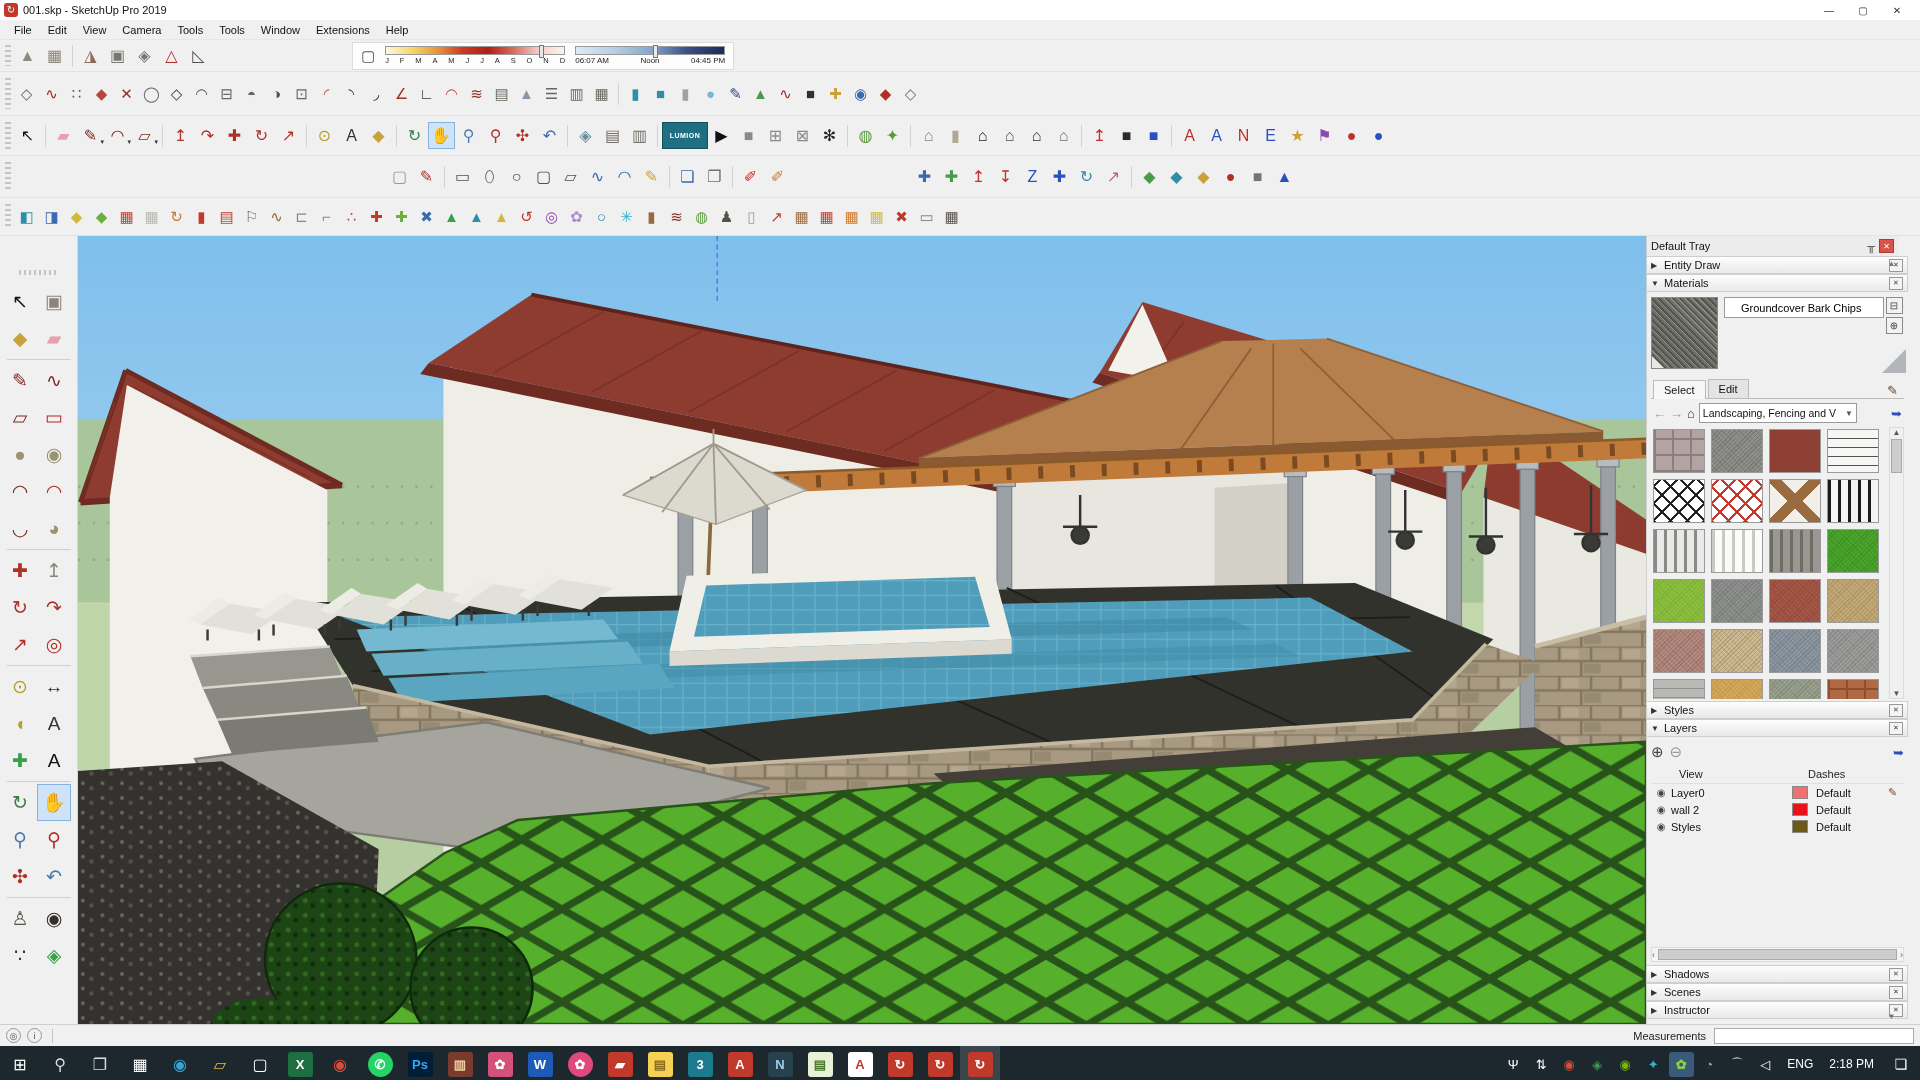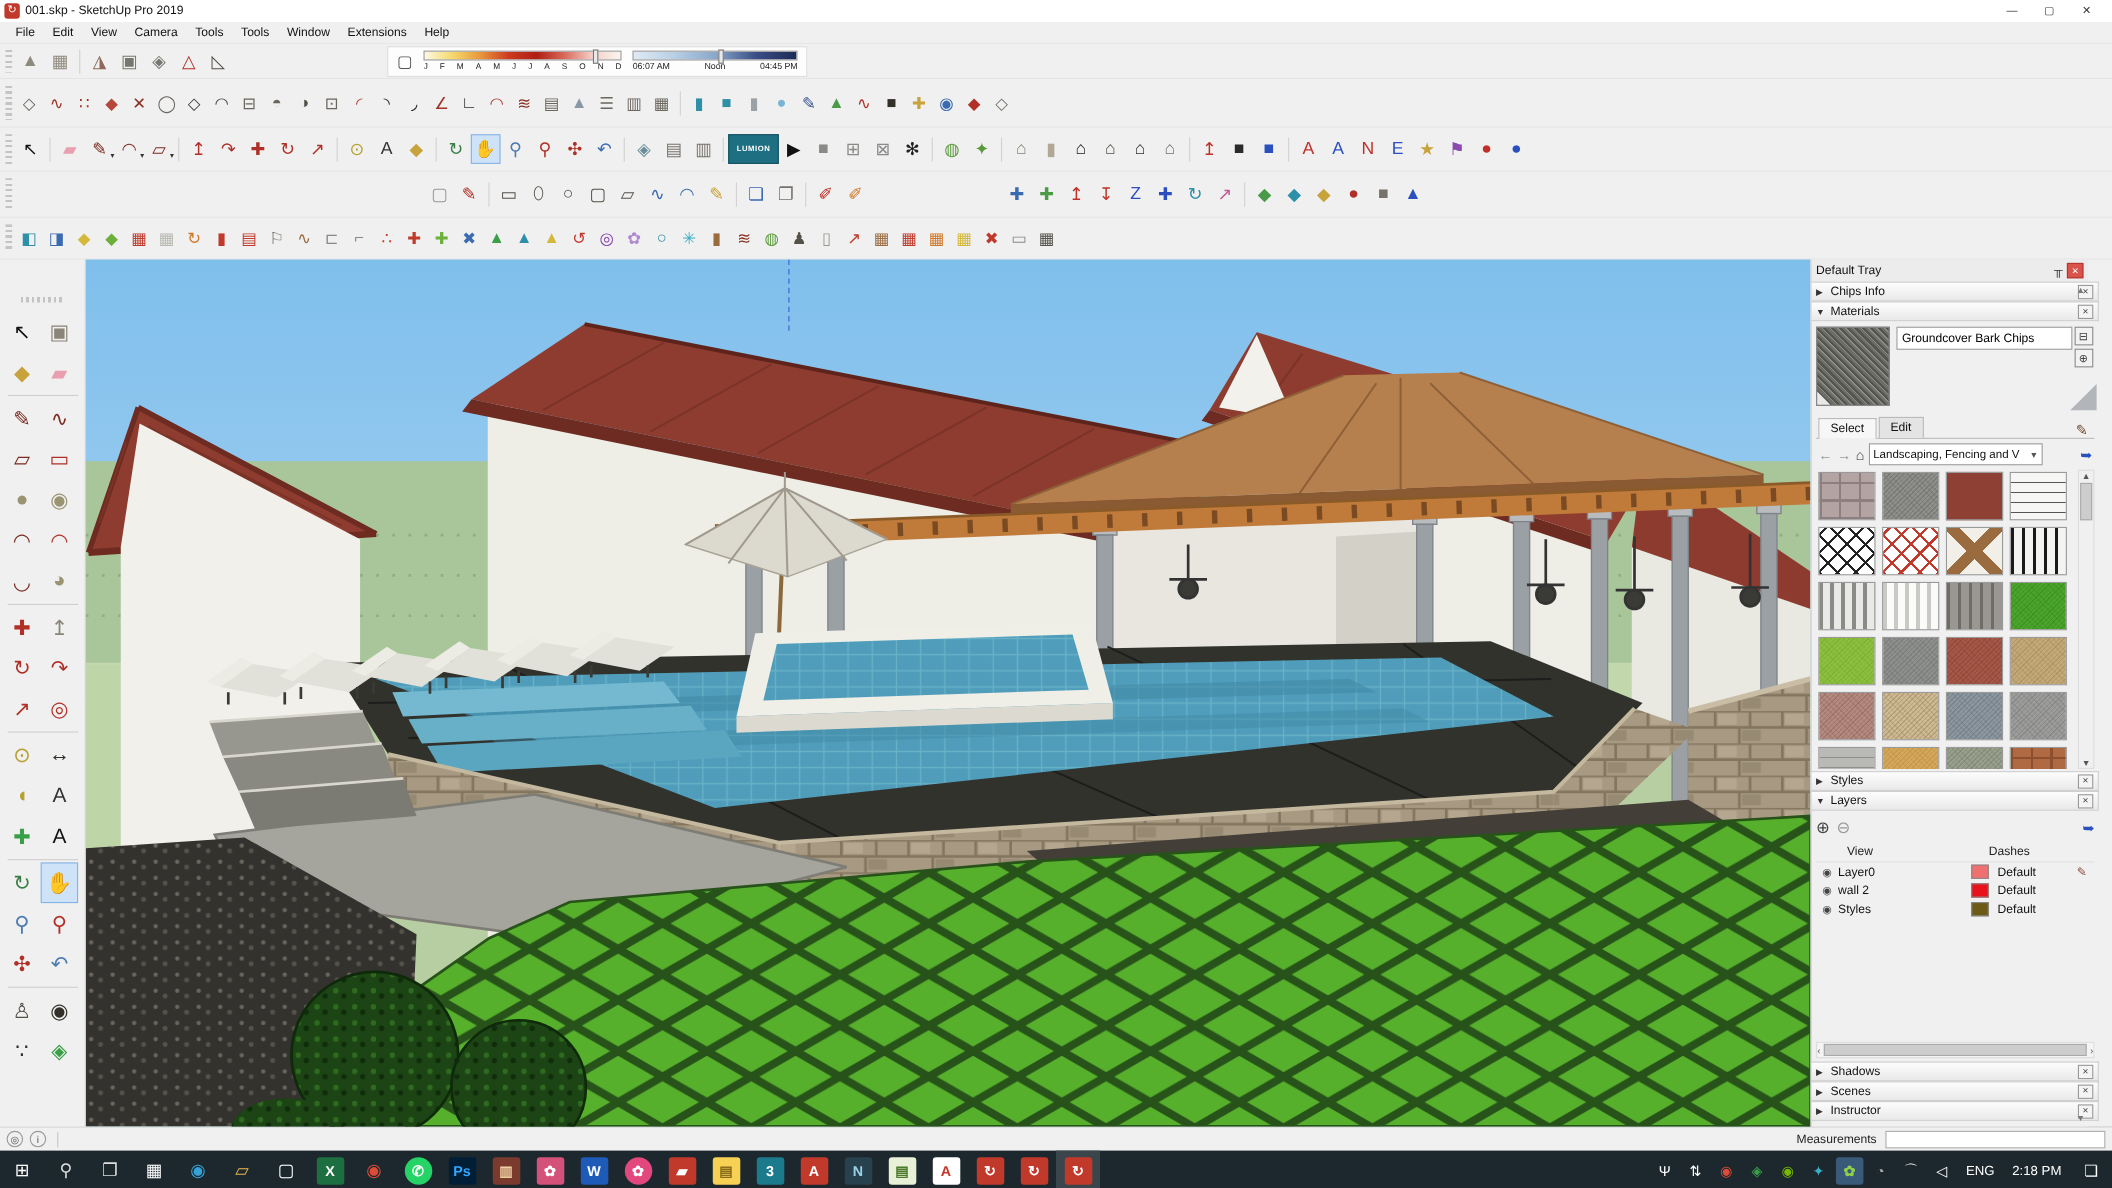--- a/index.html
+++ b/index.html
@@ -49,21 +49,21 @@
   .sec-hdr { height:18px; display:flex; align-items:center; background:linear-gradient(#fdfdfd,#e9e9e9); border:1px solid #cfcfcf; border-left:none; padding:0 4px; }
   .sec-hdr .arr { width:13px; font-size:8px; color:#333; }
   .sec-hdr .lbl { flex:1; font-size:11px; }
   .xbox { width:14px; height:13px; border:1px solid #999; background:#f4f4f4; color:#444; font-size:7px; display:flex; align-items:center; justify-content:center; }
   .mat-body { padding:5px 4px 2px 4px; }
   .mat-top { display:flex; }
   .mat-thumb { width:72px; height:72px; border:1px solid #888; position:relative;
     background:repeating-linear-gradient(45deg,#6e6e68 0 2px,#8d8d85 2px 3px,#55554f 3px 5px),#6e6e68; }
   .mat-thumb .fold { position:absolute; left:0; bottom:0; width:0; height:0; border-bottom:12px solid #e8e8e8; border-right:12px solid transparent; }
   .mat-mid { flex:1; padding-left:6px; }
-  .mat-name { width:160px; height:21px; border:1px solid #9a9a9a; font-size:11px; padding:0 4px; font-family:"Liberation Sans",sans-serif; background:#fff; }
+  .mat-name { width:160px; height:21px; border:1px solid #9a9a9a; font-size:11px; padding:0 16px; font-family:"Liberation Sans",sans-serif; background:#fff; }
   .mat-btns { width:20px; display:flex; flex-direction:column; align-items:center; gap:3px; }
   .sq-btn { width:17px; height:17px; border:1px solid #8a8a8a; background:#f2f2f2; font-size:10px; color:#444; display:flex; align-items:center; justify-content:center; }
   .sample-tri { width:0; height:0; border-top:24px solid transparent; border-right:24px solid #b2b6ba; margin-top:12px; }
   .mat-tabs { display:flex; align-items:flex-end; height:22px; margin-top:4px; border-bottom:1px solid #bbb; padding:0 2px; }
   .tab { padding:3px 10px; font-size:11px; border:1px solid #bbb; border-bottom:none; background:#e4e4e4; margin-right:2px;text-align:center; }
   .tab.active { background:#f7f7f7; position:relative; top:1px; }
   .eyedrop { margin-left:auto; font-size:13px; color:#6b4a2a; padding-right:4px; }
   .mat-nav { display:flex; align-items:center; gap:4px; padding:4px 2px; }
   .nav-arrow { font-size:13px; color:#9a9a9a; }
   .nav-home { font-size:13px; color:#333; }
@@ -644,21 +644,21 @@
   <div class="tray">
     <div class="tray-title">
       <span class="t">Default Tray</span>
       <span class="pin">╥</span>
       <span class="tray-close">✕</span>
     </div>
     <div class="tray-inner">
 
       <div class="sec-hdr">
         <span class="arr">▶</span>
-        <span class="lbl">Chips Info</span>
+        <span class="lbl">Entity Draw</span>
         <span class="xbox">✕</span>
       </div>
 
       <div class="sec-hdr">
         <span class="arr">▼</span>
         <span class="lbl">Materials</span>
         <span class="xbox">✕</span>
       </div>
       <div class="mat-body">
         <div class="mat-top">

